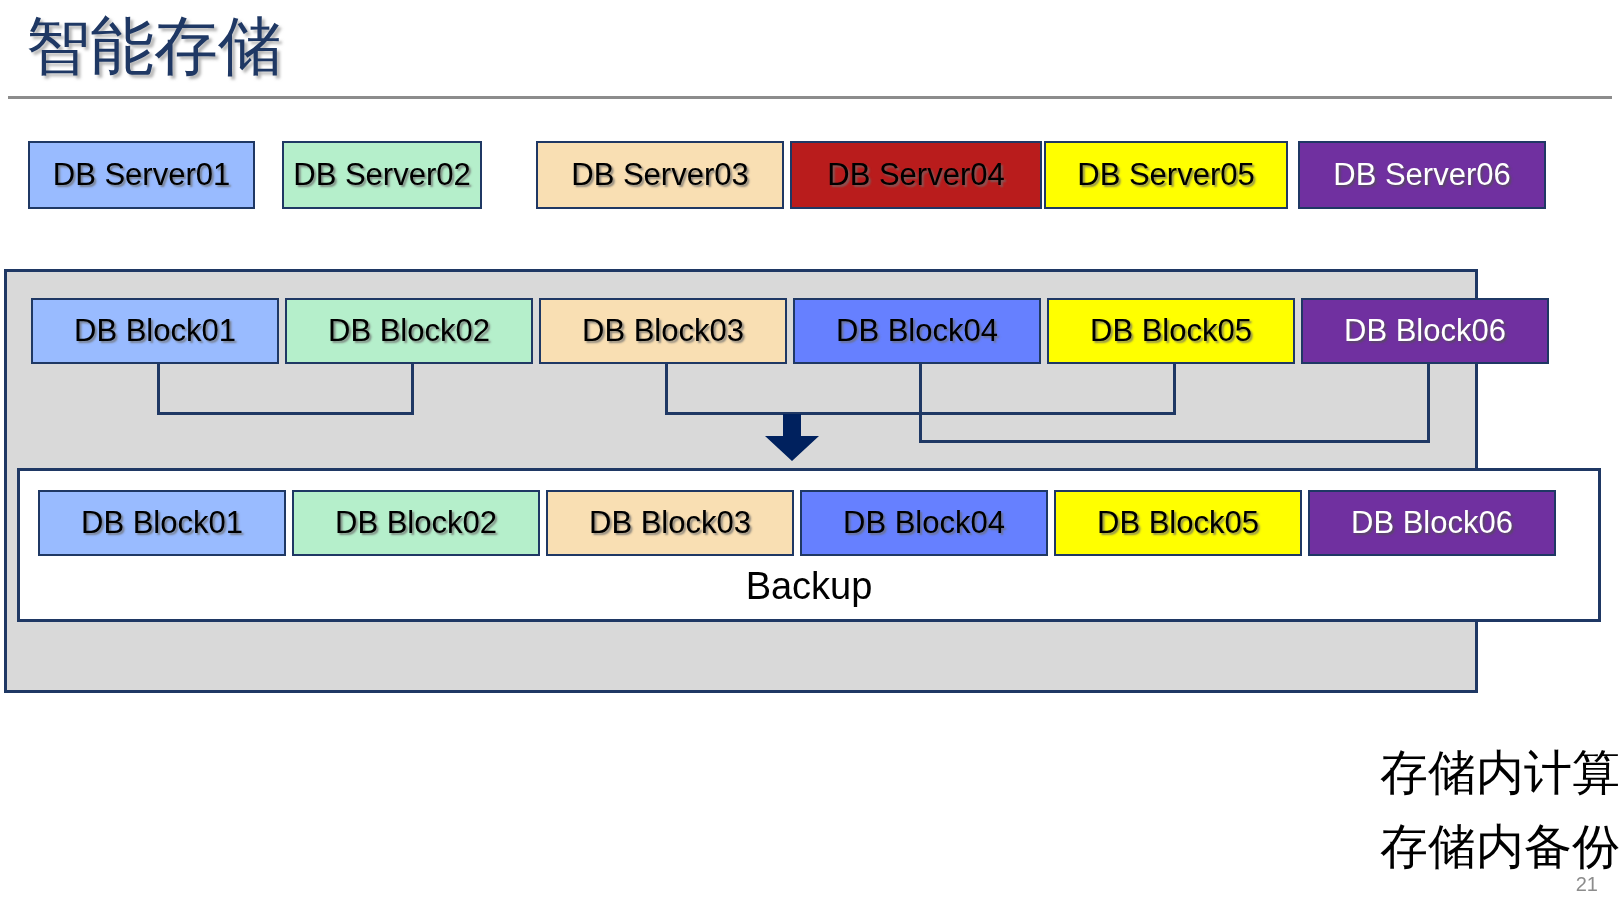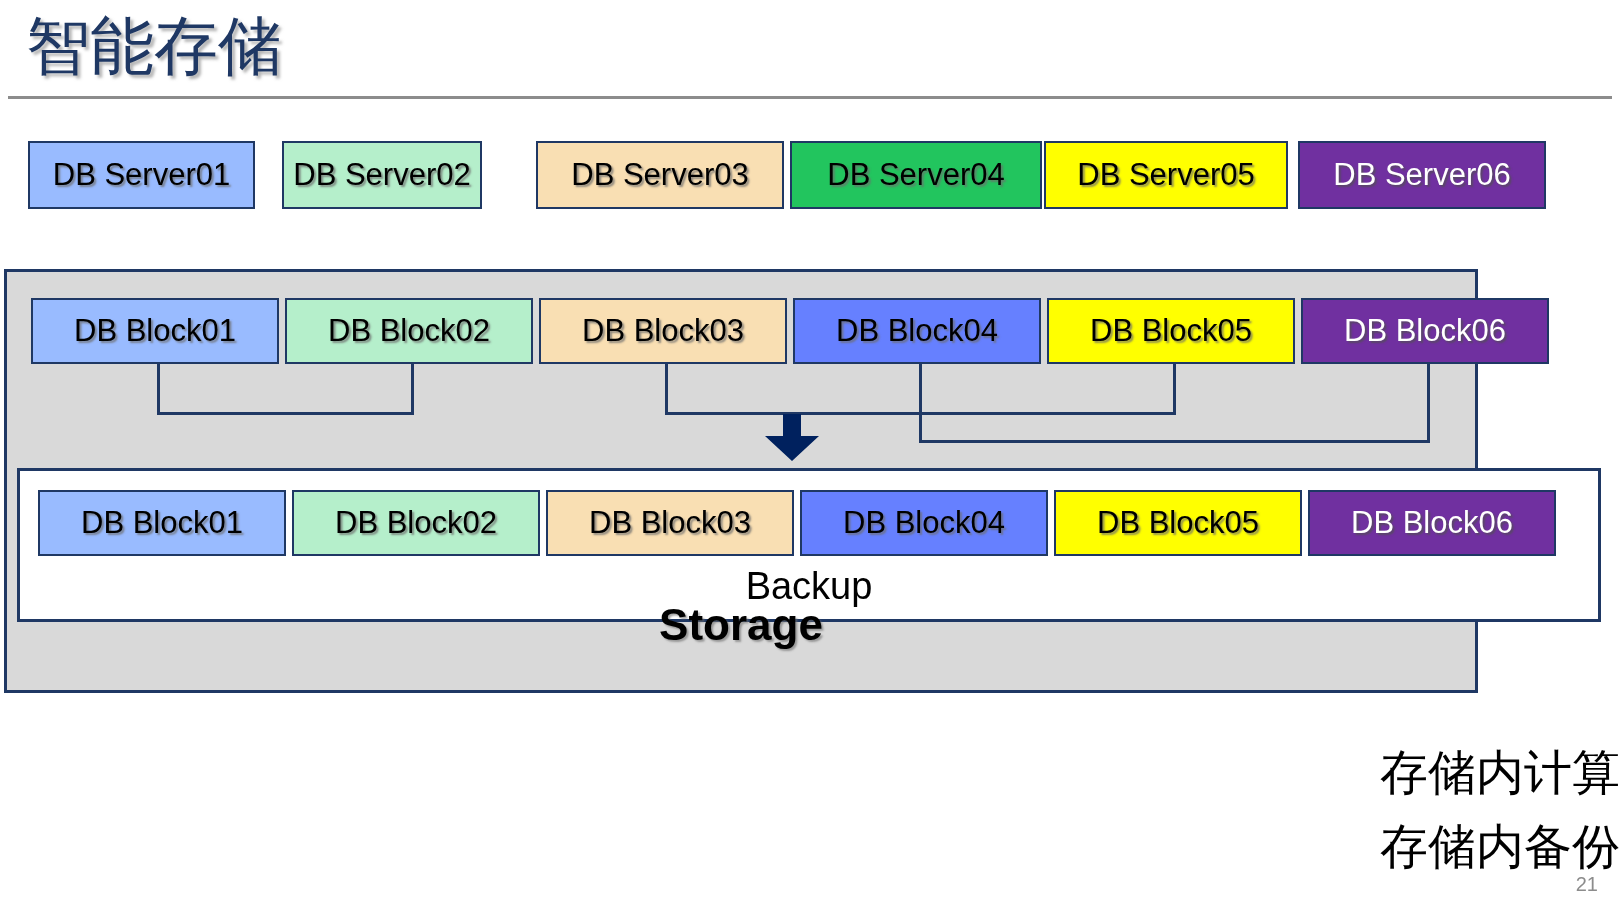--- a/index.html
+++ b/index.html
@@ -146,21 +146,21 @@
 </head>
 <body>
 
 <div id="slide-title">智能存储</div>
 <div id="title-rule"></div>
 
 <div id="server-row">
     <div class="node-box" style="left: 28px; width: 227px; background: rgb(153, 187, 255);">DB Server01</div>
     <div class="node-box" style="left: 282px; width: 200px; background: rgb(181, 239, 203);">DB Server02</div>
     <div class="node-box" style="left: 536px; width: 248px; background: rgb(249, 223, 179);">DB Server03</div>
-    <div class="node-box" style="left: 790px; width: 252px; background: #22c55e;">DB Server04</div>
+    <div class="node-box" style="left: 790px; width: 252px; background: #b91c1c;">DB Server04</div>
     <div class="node-box" style="left: 1044px; width: 244px; background: rgb(255, 255, 0);">DB Server05</div>
     <div class="node-box light-text" style="left: 1298px; width: 248px; background: rgb(112, 48, 160);">DB Server06</div>
   </div>
 
 <div id="storage-container">
 
   <div id="primary-block-row">
       <div class="node-box" style="left: 24px; width: 248px; background: rgb(153, 187, 255);">DB Block01</div>
       <div class="node-box" style="left: 278px; width: 248px; background: rgb(181, 239, 203);">DB Block02</div>
       <div class="node-box" style="left: 532px; width: 248px; background: rgb(249, 223, 179);">DB Block03</div>
@@ -189,21 +189,20 @@
         <div class="node-box" style="left: 18px; width: 248px; background: rgb(153, 187, 255);">DB Block01</div>
         <div class="node-box" style="left: 272px; width: 248px; background: rgb(181, 239, 203);">DB Block02</div>
         <div class="node-box" style="left: 526px; width: 248px; background: rgb(249, 223, 179);">DB Block03</div>
         <div class="node-box" style="left: 780px; width: 248px; background: rgb(102, 128, 255);">DB Block04</div>
         <div class="node-box" style="left: 1034px; width: 248px; background: rgb(255, 255, 0);">DB Block05</div>
         <div class="node-box light-text" style="left: 1288px; width: 248px; background: rgb(112, 48, 160);">DB Block06</div>
       </div>
     <div id="backup-label">Backup</div>
   </div>
 
-  <div id="storage-label">Storage</div>
 </div>
 
 <div id="captions">
   <div>存储内计算</div>
   <div>存储内备份</div>
 </div>
 
 <div id="page-number">21</div>
 
 </body></html>

